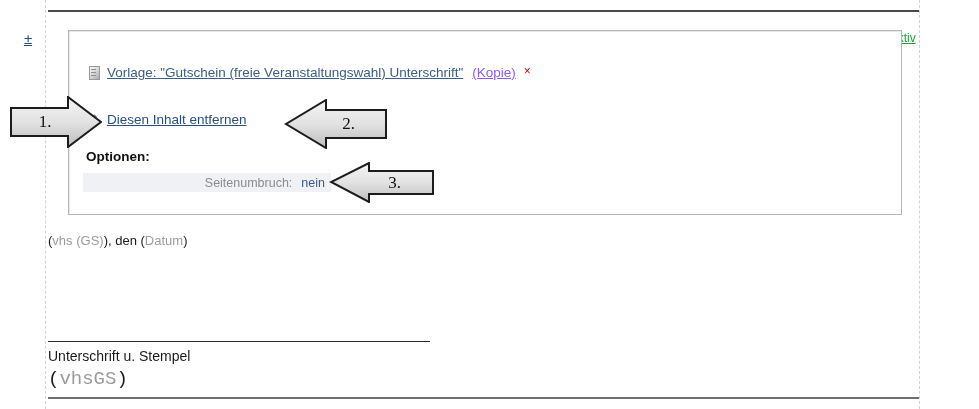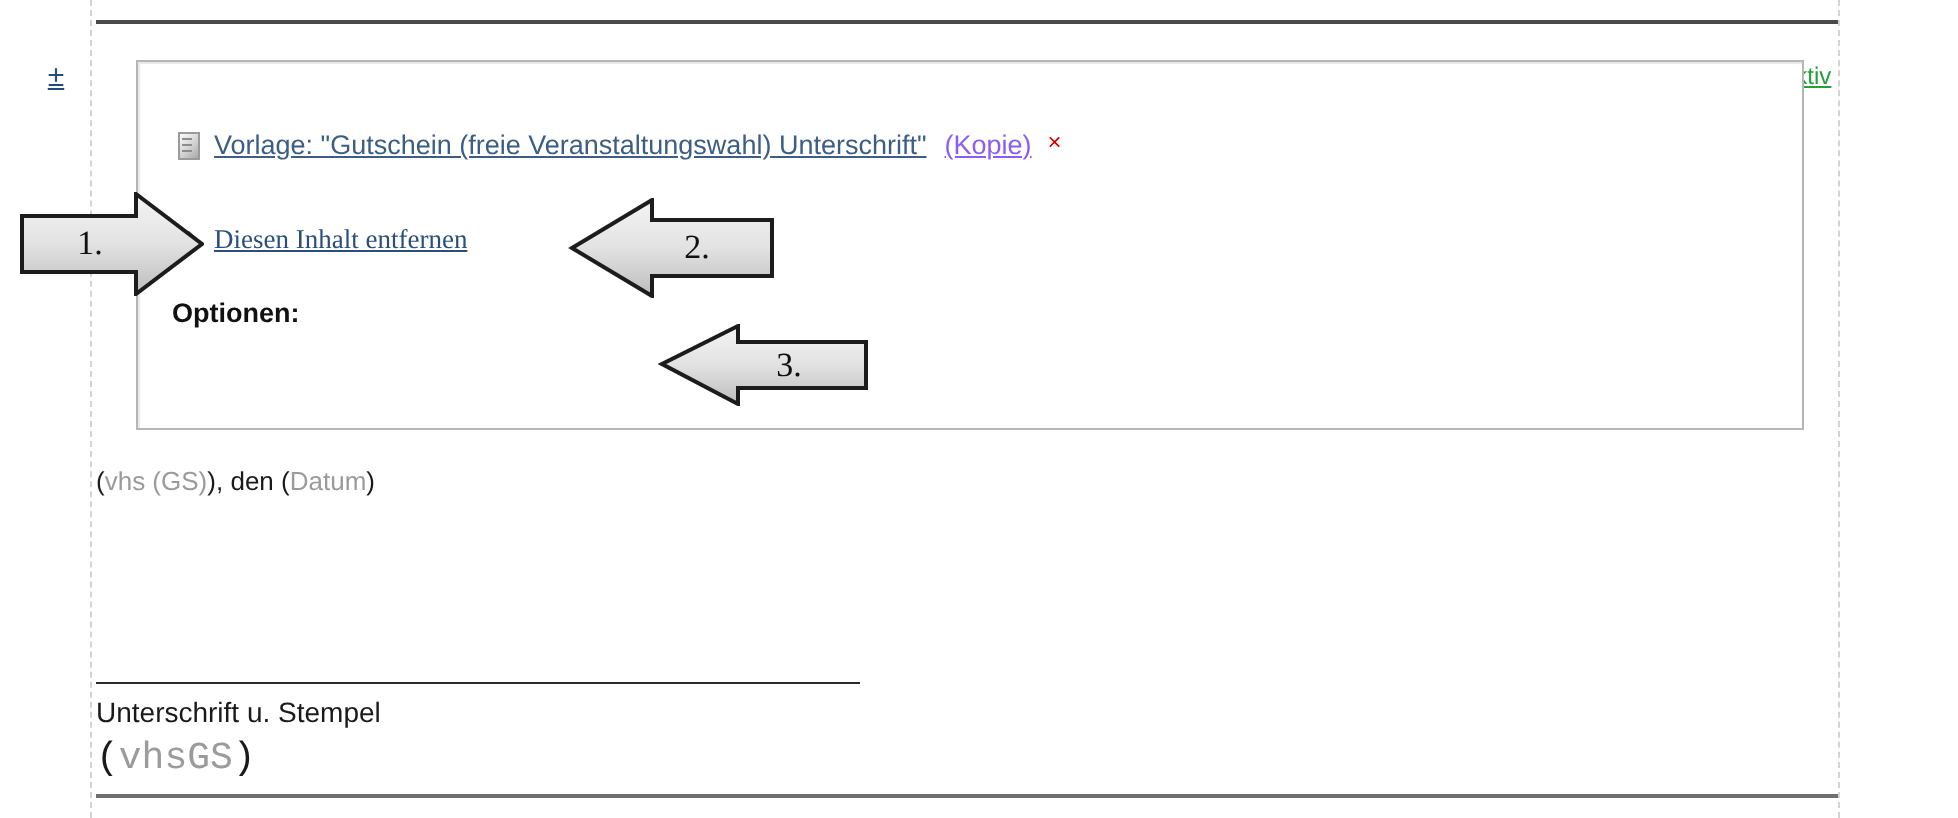--- a/index.html
+++ b/index.html
@@ -132,21 +132,20 @@
     align-self: flex-start;
     margin-top: 1px;
   }
 
   .remove-row {
     position: absolute;
     left: 20px; top: 81px;
     display: flex;
     align-items: center;
     white-space: nowrap;
-    font-family: Liberation Serif, serif;
   }
   .drag-handle {
     display: inline-block;
     width: 11px;
     margin-right: 7px;
     font-size: 13px;
     line-height: 13px;
     color: #8a8a8a;
     text-align: center;
     cursor: move;
@@ -276,20 +275,24 @@
       <span class="tpl-delete">×</span>
     </div>
 
     <div class="remove-row">
       <span class="drag-handle">⇕</span>
       <span class="remove-link">Diesen Inhalt entfernen</span>
     </div>
 
     <div class="options-title">Optionen:</div>
 
+    <div class="option-row">
+      <span class="option-label">Seitenumbruch:</span>
+      <span class="option-value">nein</span>
+    </div>
 
   </div>
 
   <div class="doc-line-place">
     <span class="paren">(</span><span class="ph">vhs (GS)</span><span class="paren">)</span><span class="paren">, den </span><span class="paren">(</span><span class="ph">Datum</span><span class="paren">)</span>
   </div>
 
   <div class="sig-line"></div>
 
   <div class="sig-caption">Unterschrift u. Stempel</div>

